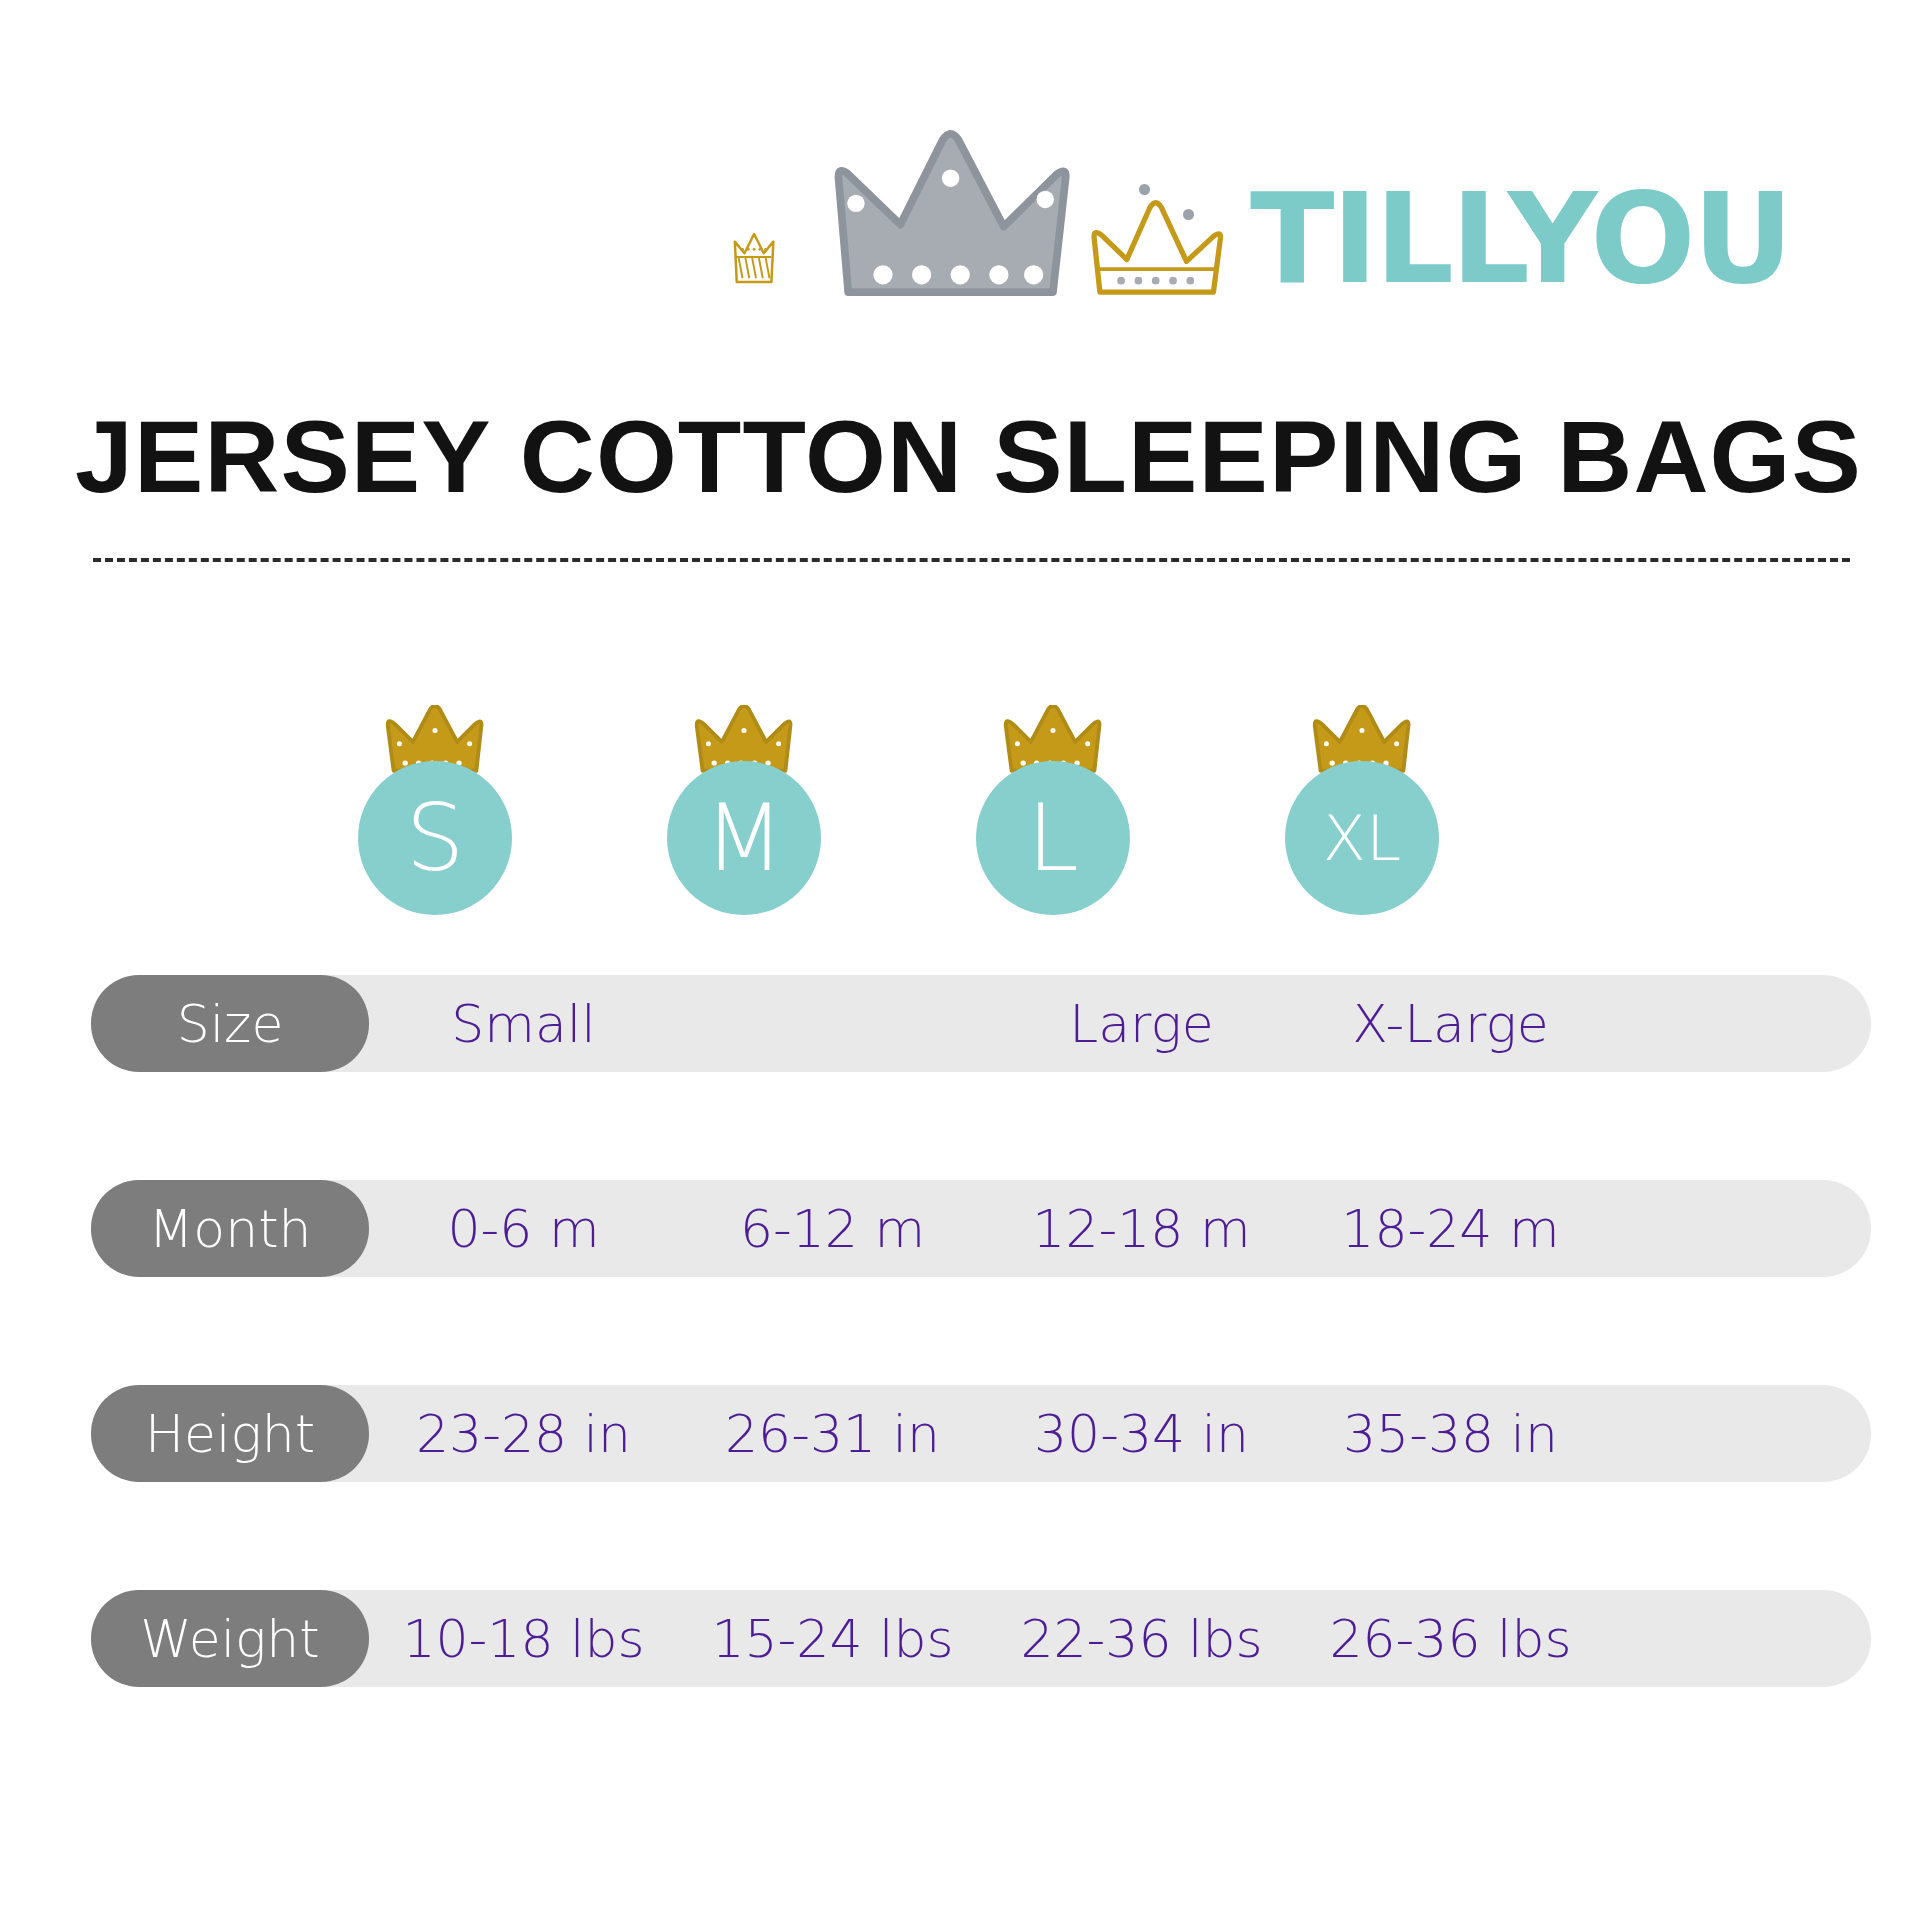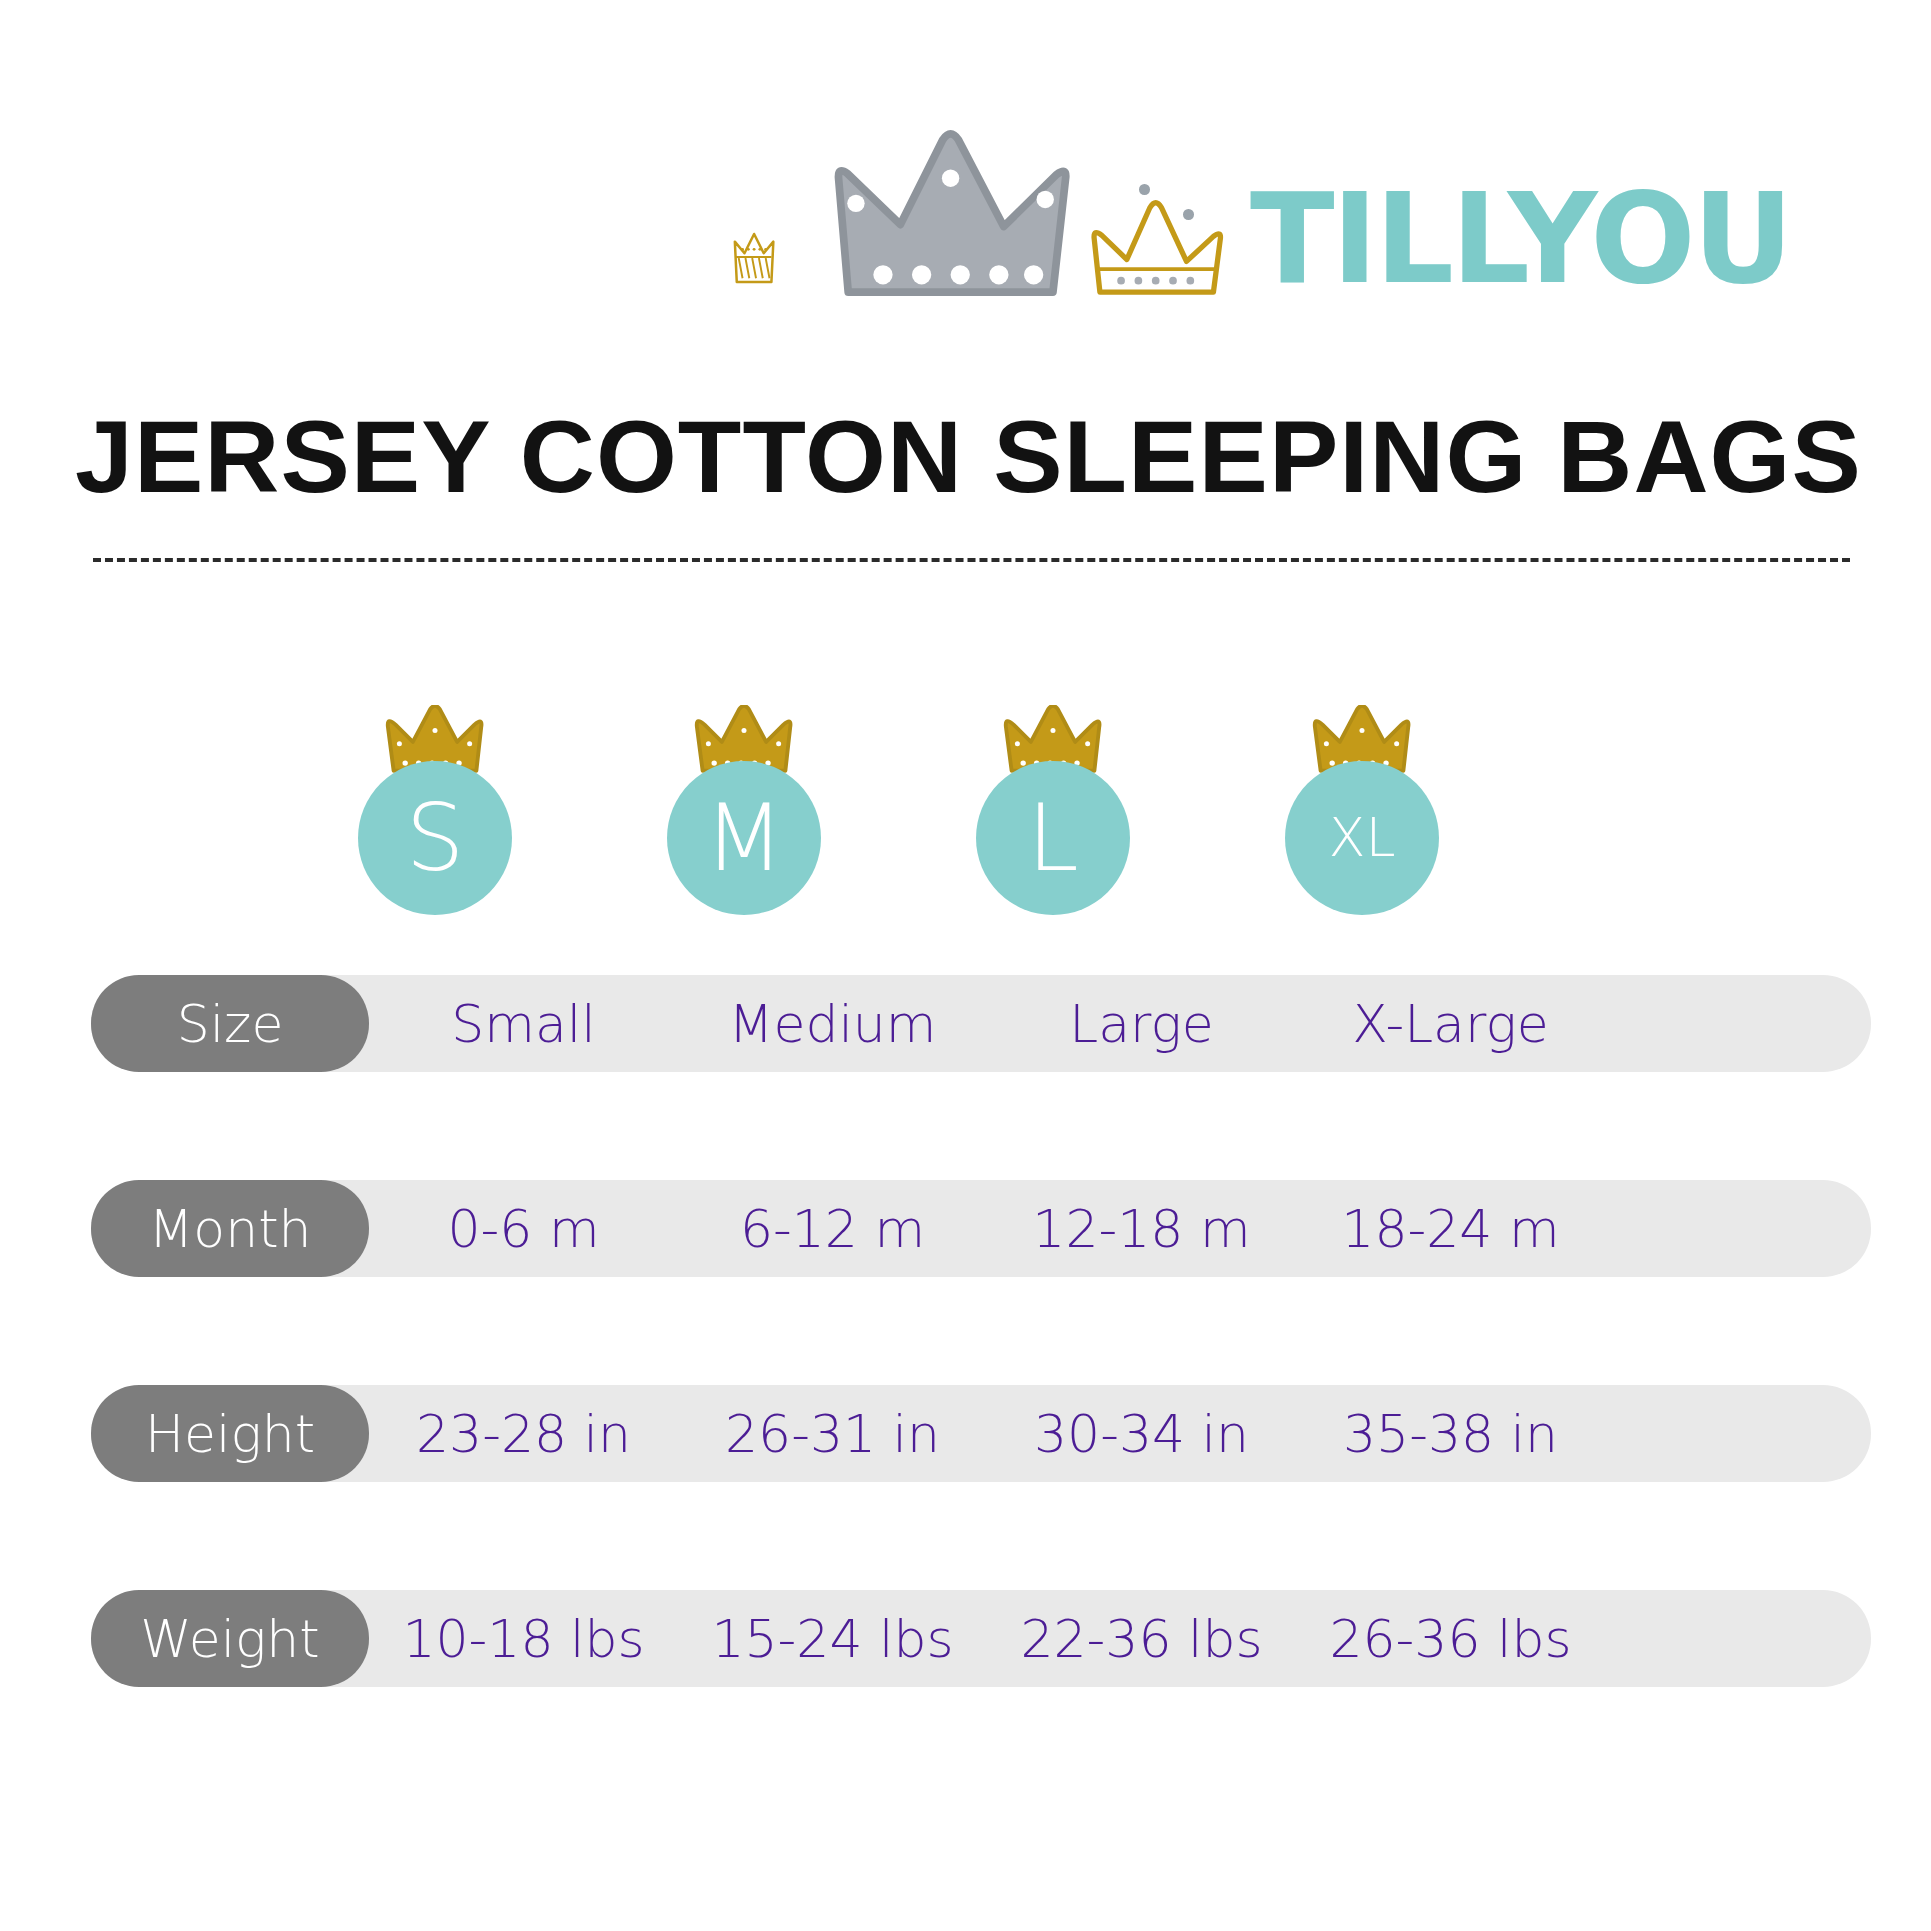--- a/index.html
+++ b/index.html
@@ -149,21 +149,21 @@
     display: flex;
     align-items: center;
     justify-content: center;
     color: #ffffff;
     font-family: "DejaVu Sans", sans-serif;
     font-weight: 300;
     font-size: 93px;
     line-height: 1;
     letter-spacing: 0px;
   }
-  .badge.xl .letter { font-size: 54px; text-align: right; }
+  .badge.xl .letter { font-size: 63px; text-align: right; }
 
   
   .table {
     position: absolute;
     left: 0;
     top: 975px;
     width: 1931px;
   }
   .row {
     position: relative;
@@ -346,21 +346,20 @@
   </div>
 
 </div>
 
 <div class="table">
 
   <div class="row">
     <div class="row-bar"></div>
     <div class="row-label">Size</div>
     <div class="cell c0">Small</div>
-    <div class="cell c1">Medium</div>
     <div class="cell c3">X-Large</div>
     <div class="cell c2">Large</div>
   </div>
 
   <div class="row">
     <div class="row-bar"></div>
     <div class="row-label">Month</div>
     <div class="cell c0">0-6 m</div>
     <div class="cell c1">6-12 m</div>
     <div class="cell c2">12-18 m</div>

